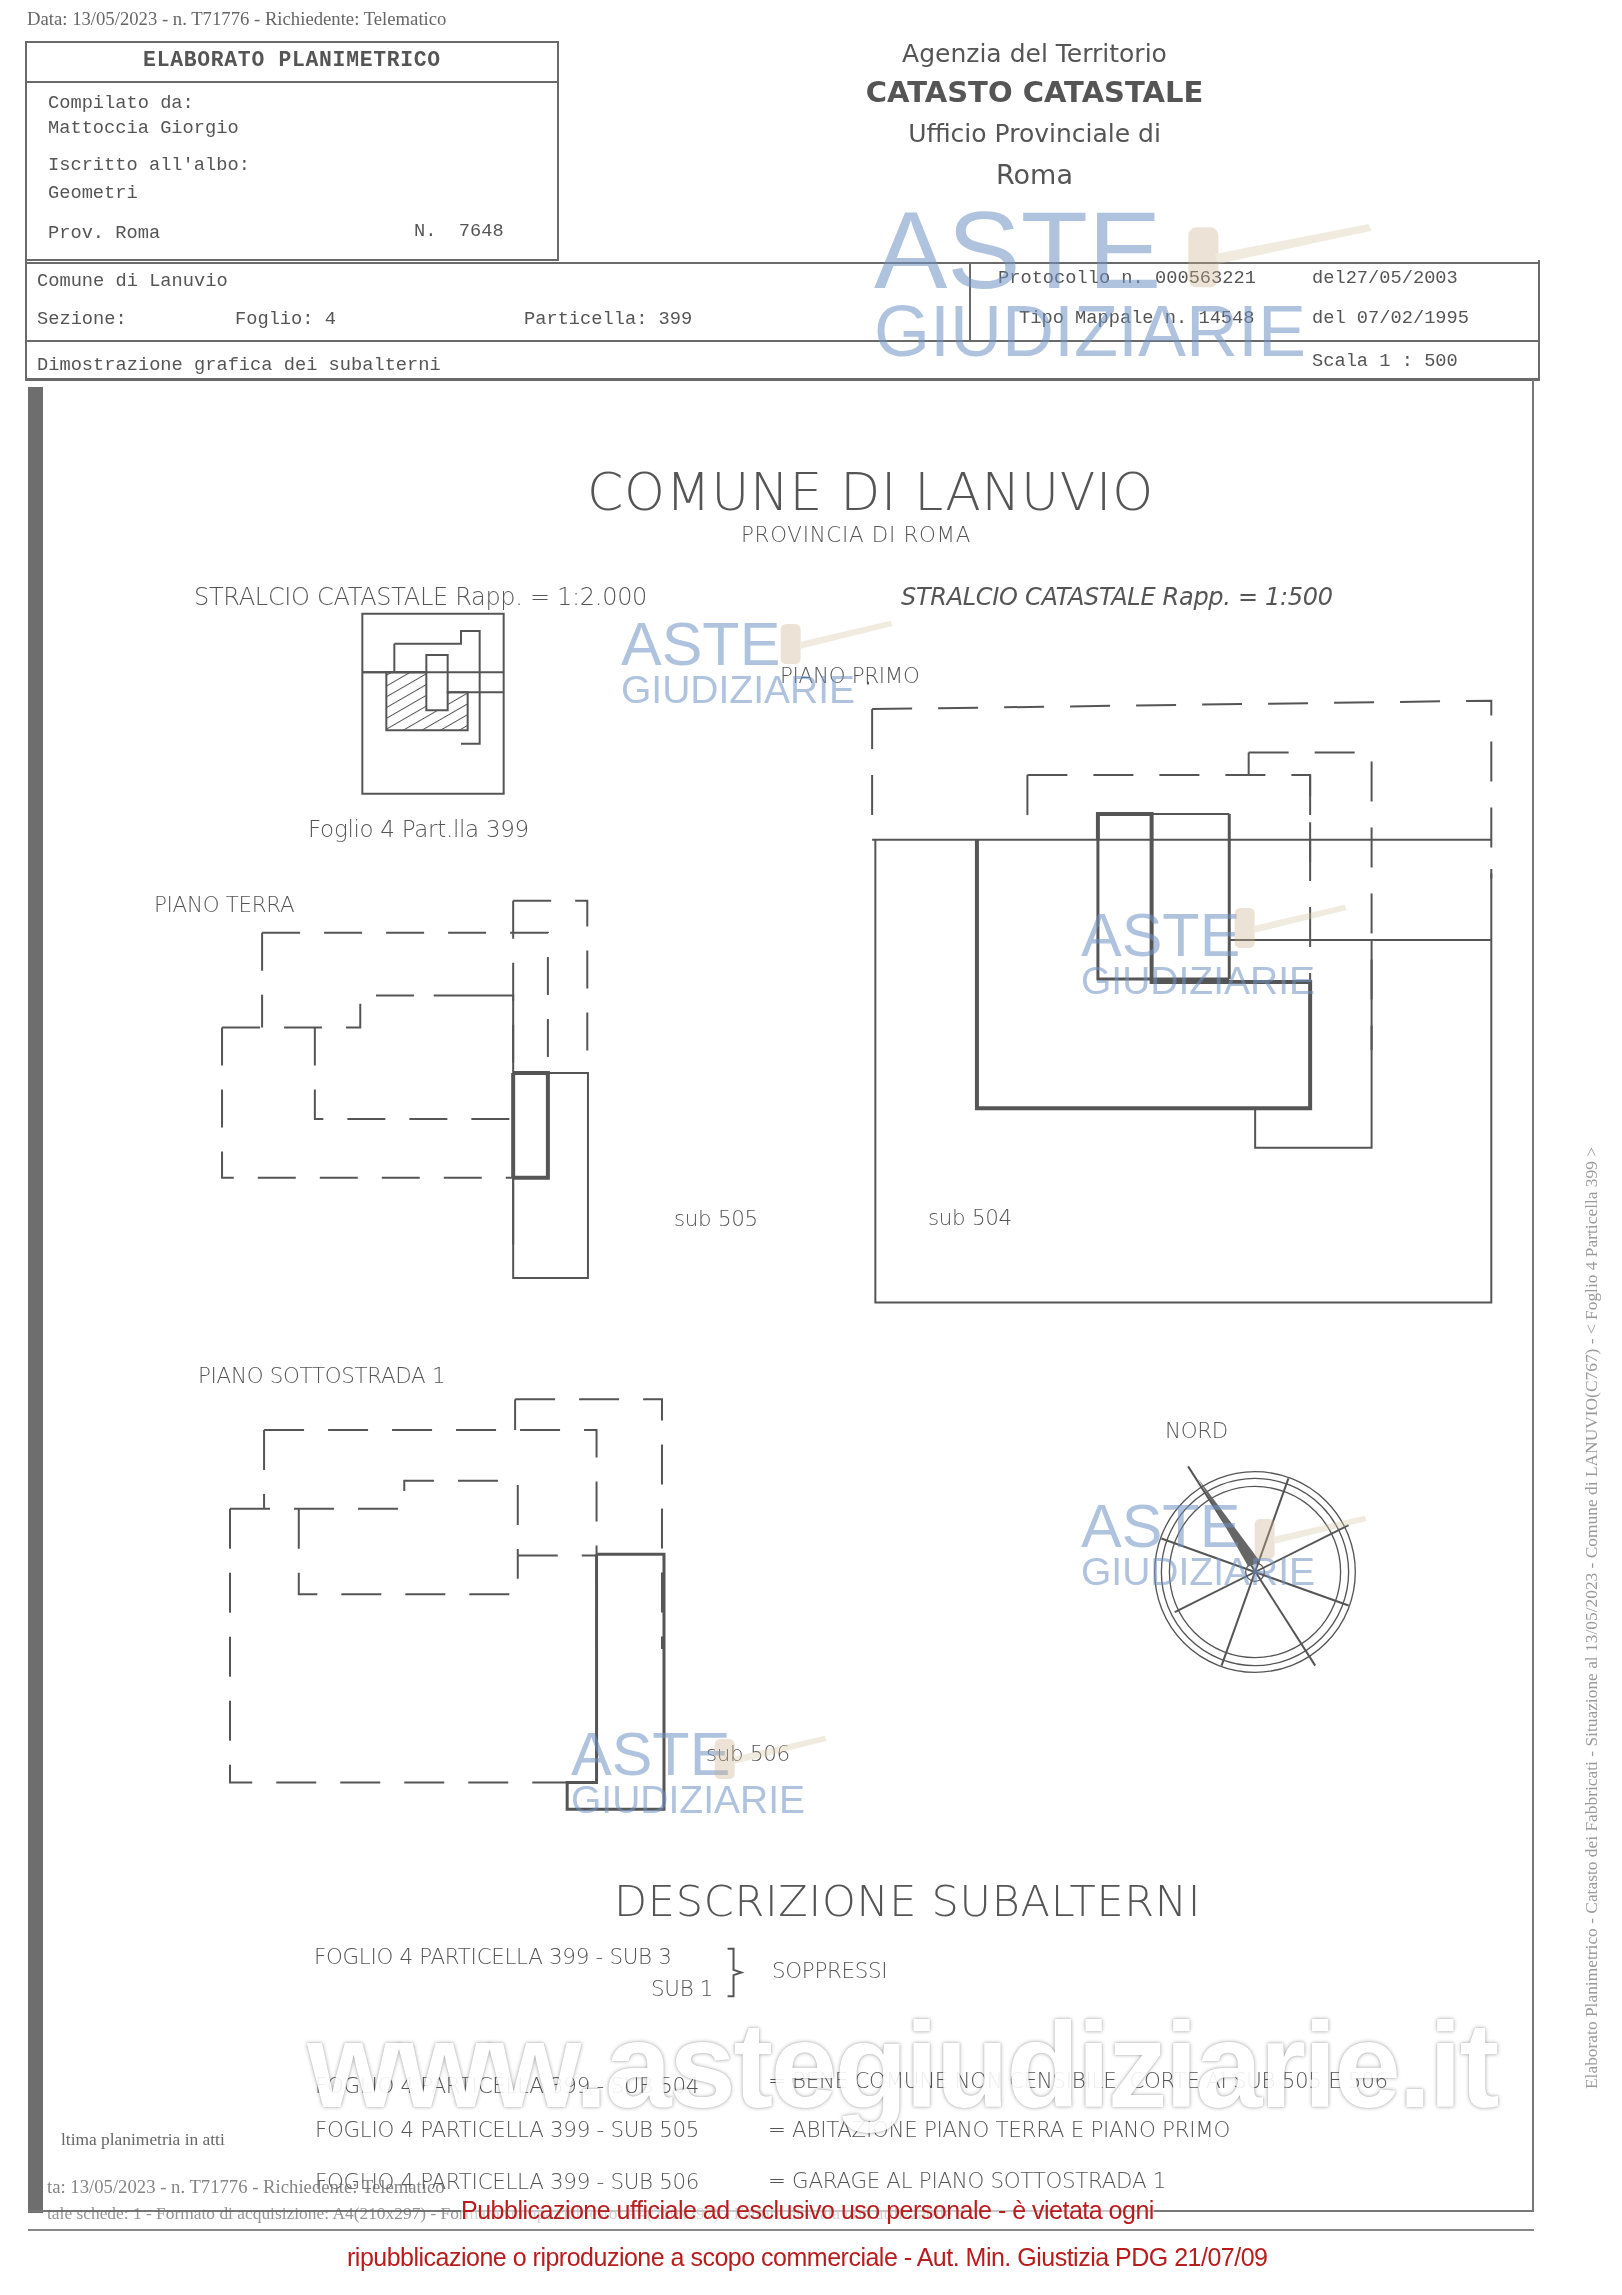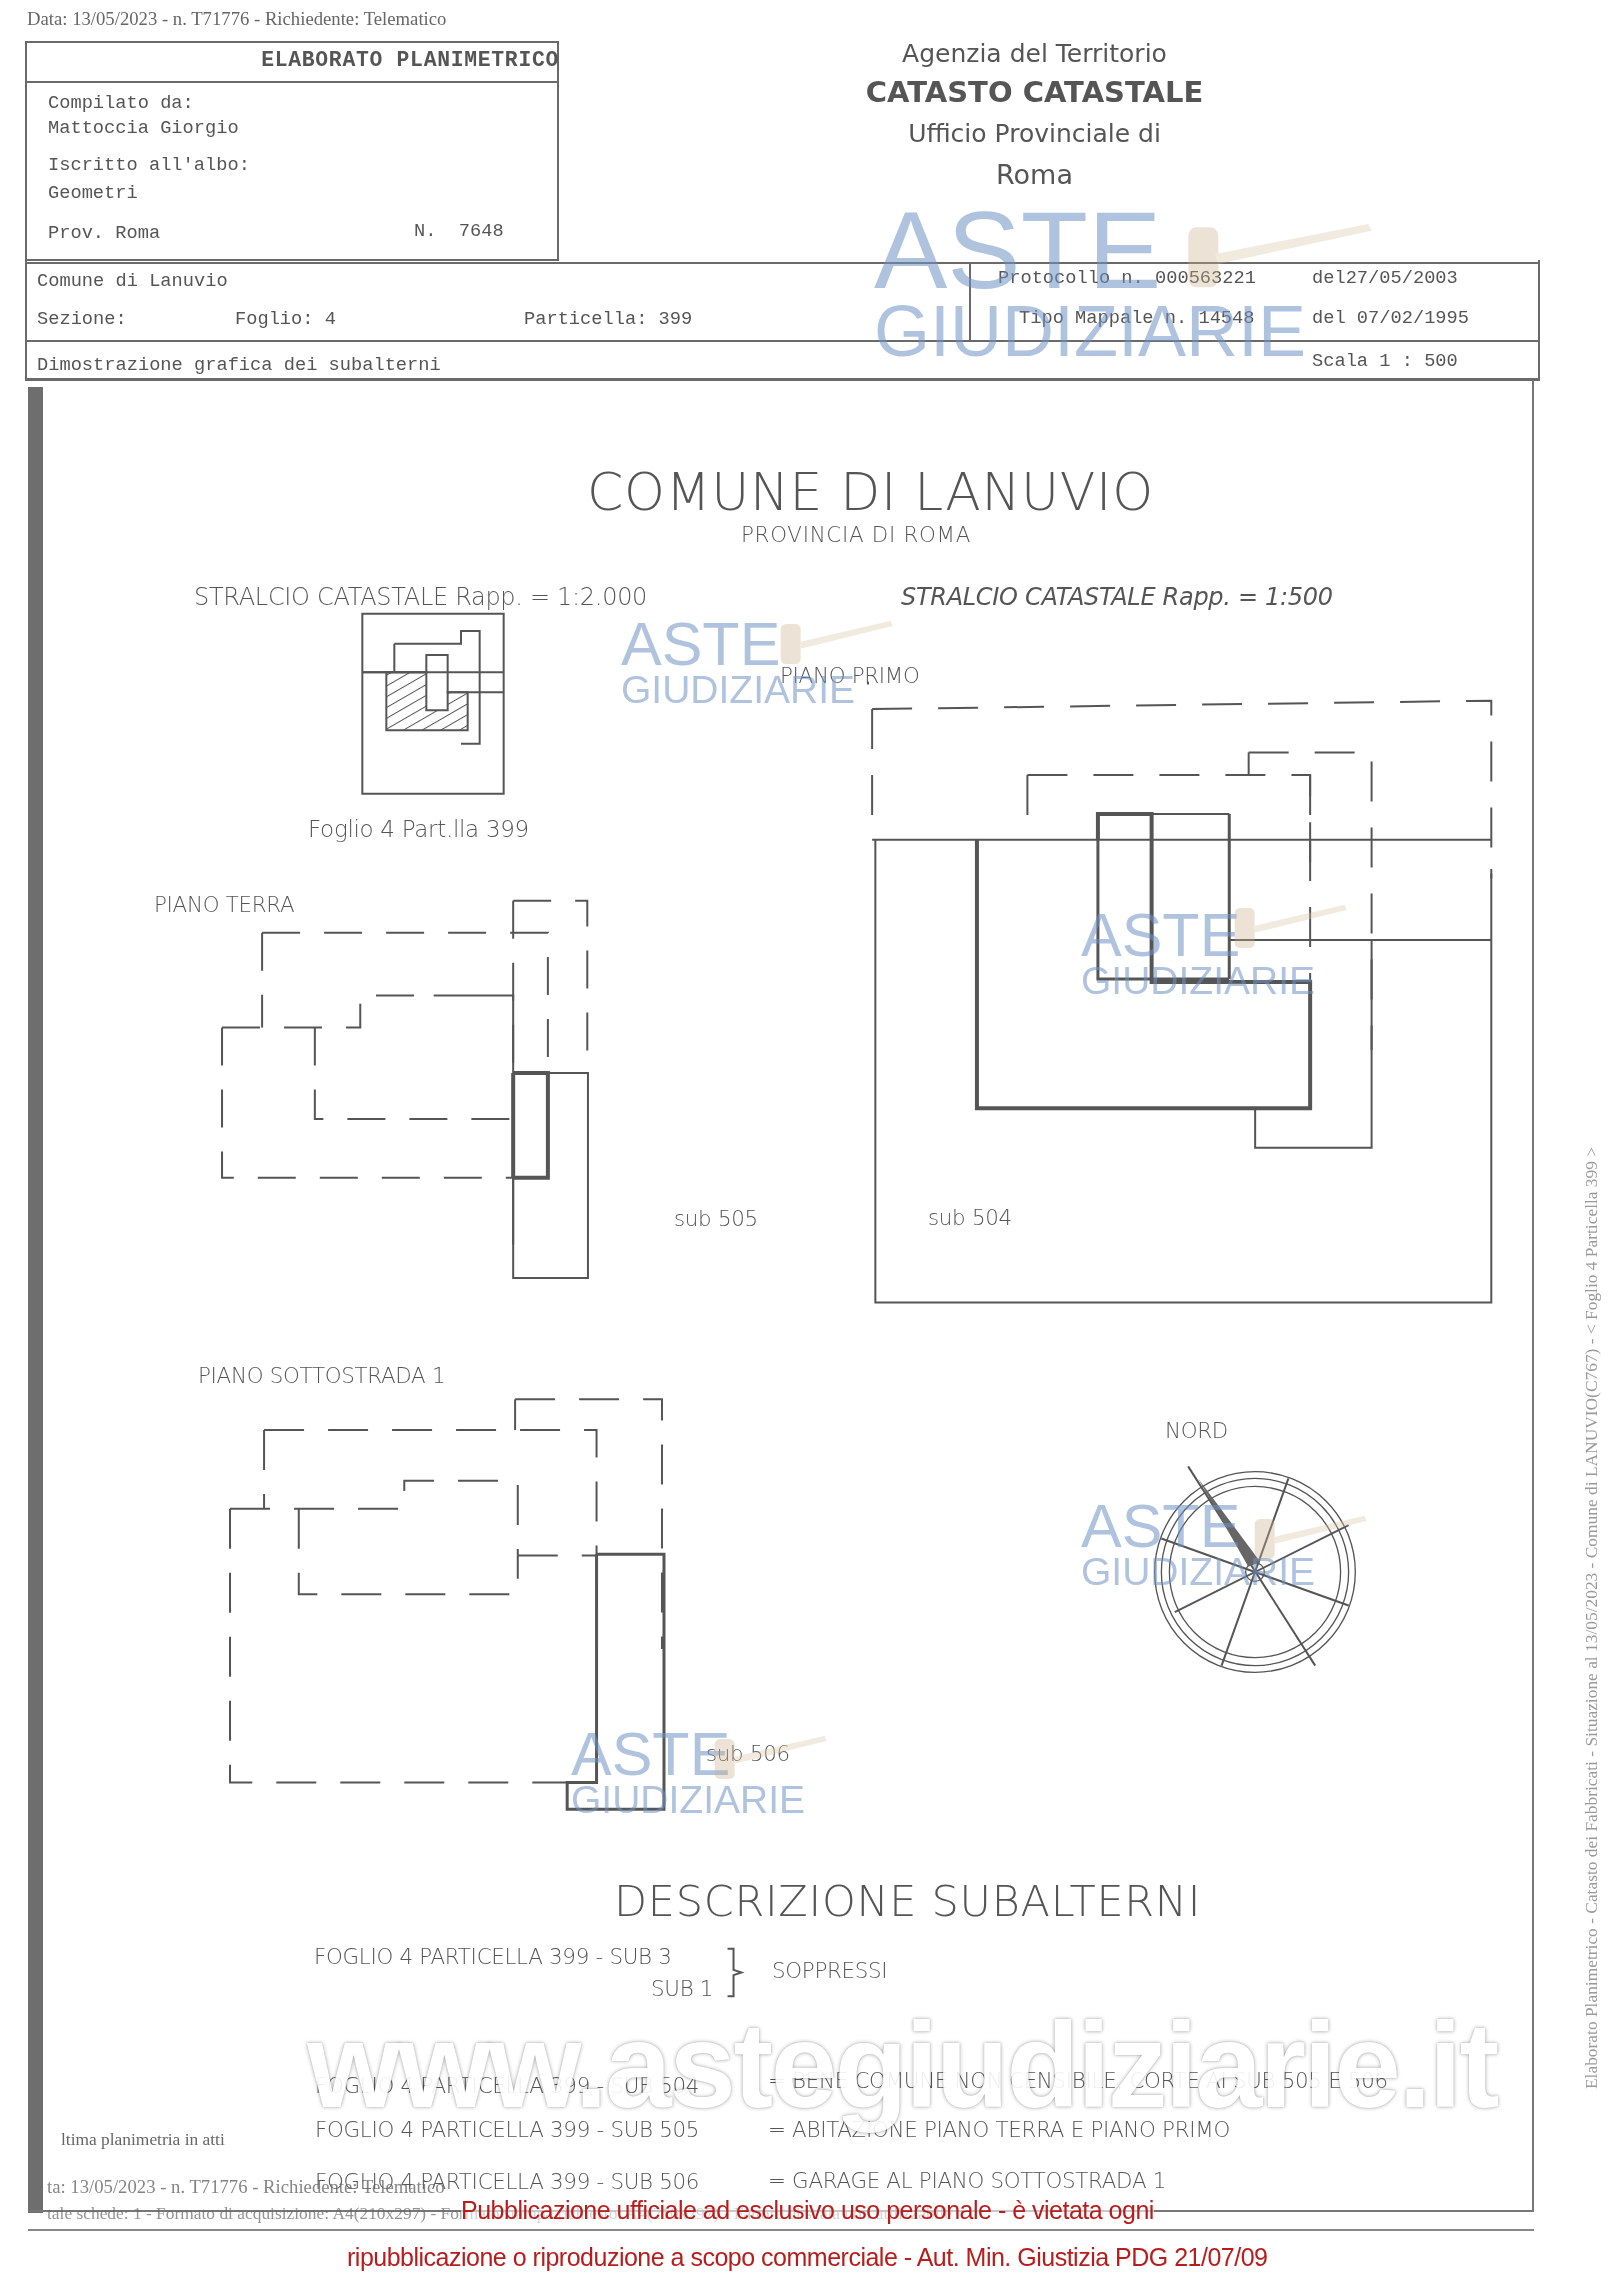--- a/index.html
+++ b/index.html
@@ -37,21 +37,21 @@
   .vert { font-family:"Liberation Serif", serif; color:#9a9a9a; font-size:17.4px; white-space:nowrap;
           transform-origin:left top; transform:rotate(-90deg); }
 </style>
 </head>
 <body>
 
 <div class="abs serif t-top">Data: 13/05/2023 - n. T71776 - Richiedente: Telematico</div>
 
 <div class="abs hdr-box" style="left:25px; top:41px; width:534px; height:220px;"></div>
 <div class="line-h" style="left:25px; top:81px; width:534px;"></div>
-<div class="abs mono hdr-title" style="left:25px; top:48px; width:534px; text-align:right;">ELABORATO PLANIMETRICO</div>
+<div class="abs mono hdr-title" style="left:25px; top:48px; width:534px; text-align:center;">ELABORATO PLANIMETRICO</div>
 <div class="abs mono hdr-text" style="left:48px; top:92px;">Compilato da:</div>
 <div class="abs mono hdr-text" style="left:48px; top:117px;">Mattoccia Giorgio</div>
 <div class="abs mono hdr-text" style="left:48px; top:154px;">Iscritto all'albo:</div>
 <div class="abs mono hdr-text" style="left:48px; top:182px;">Geometri</div>
 <div class="abs mono hdr-text" style="left:48px; top:222px;">Prov. Roma</div>
 <div class="abs mono hdr-text" style="left:414px; top:220px; white-space:pre;">N.  7648</div>
 
 <div class="abs agency" style="top:39px; font-size:25px;">Agenzia del Territorio</div>
 <div class="abs agency" style="top:75px; font-size:29px; font-weight:bold;">CATASTO CATASTALE</div>
 <div class="abs agency" style="top:119px; font-size:25px;">Ufficio Provinciale di</div>

